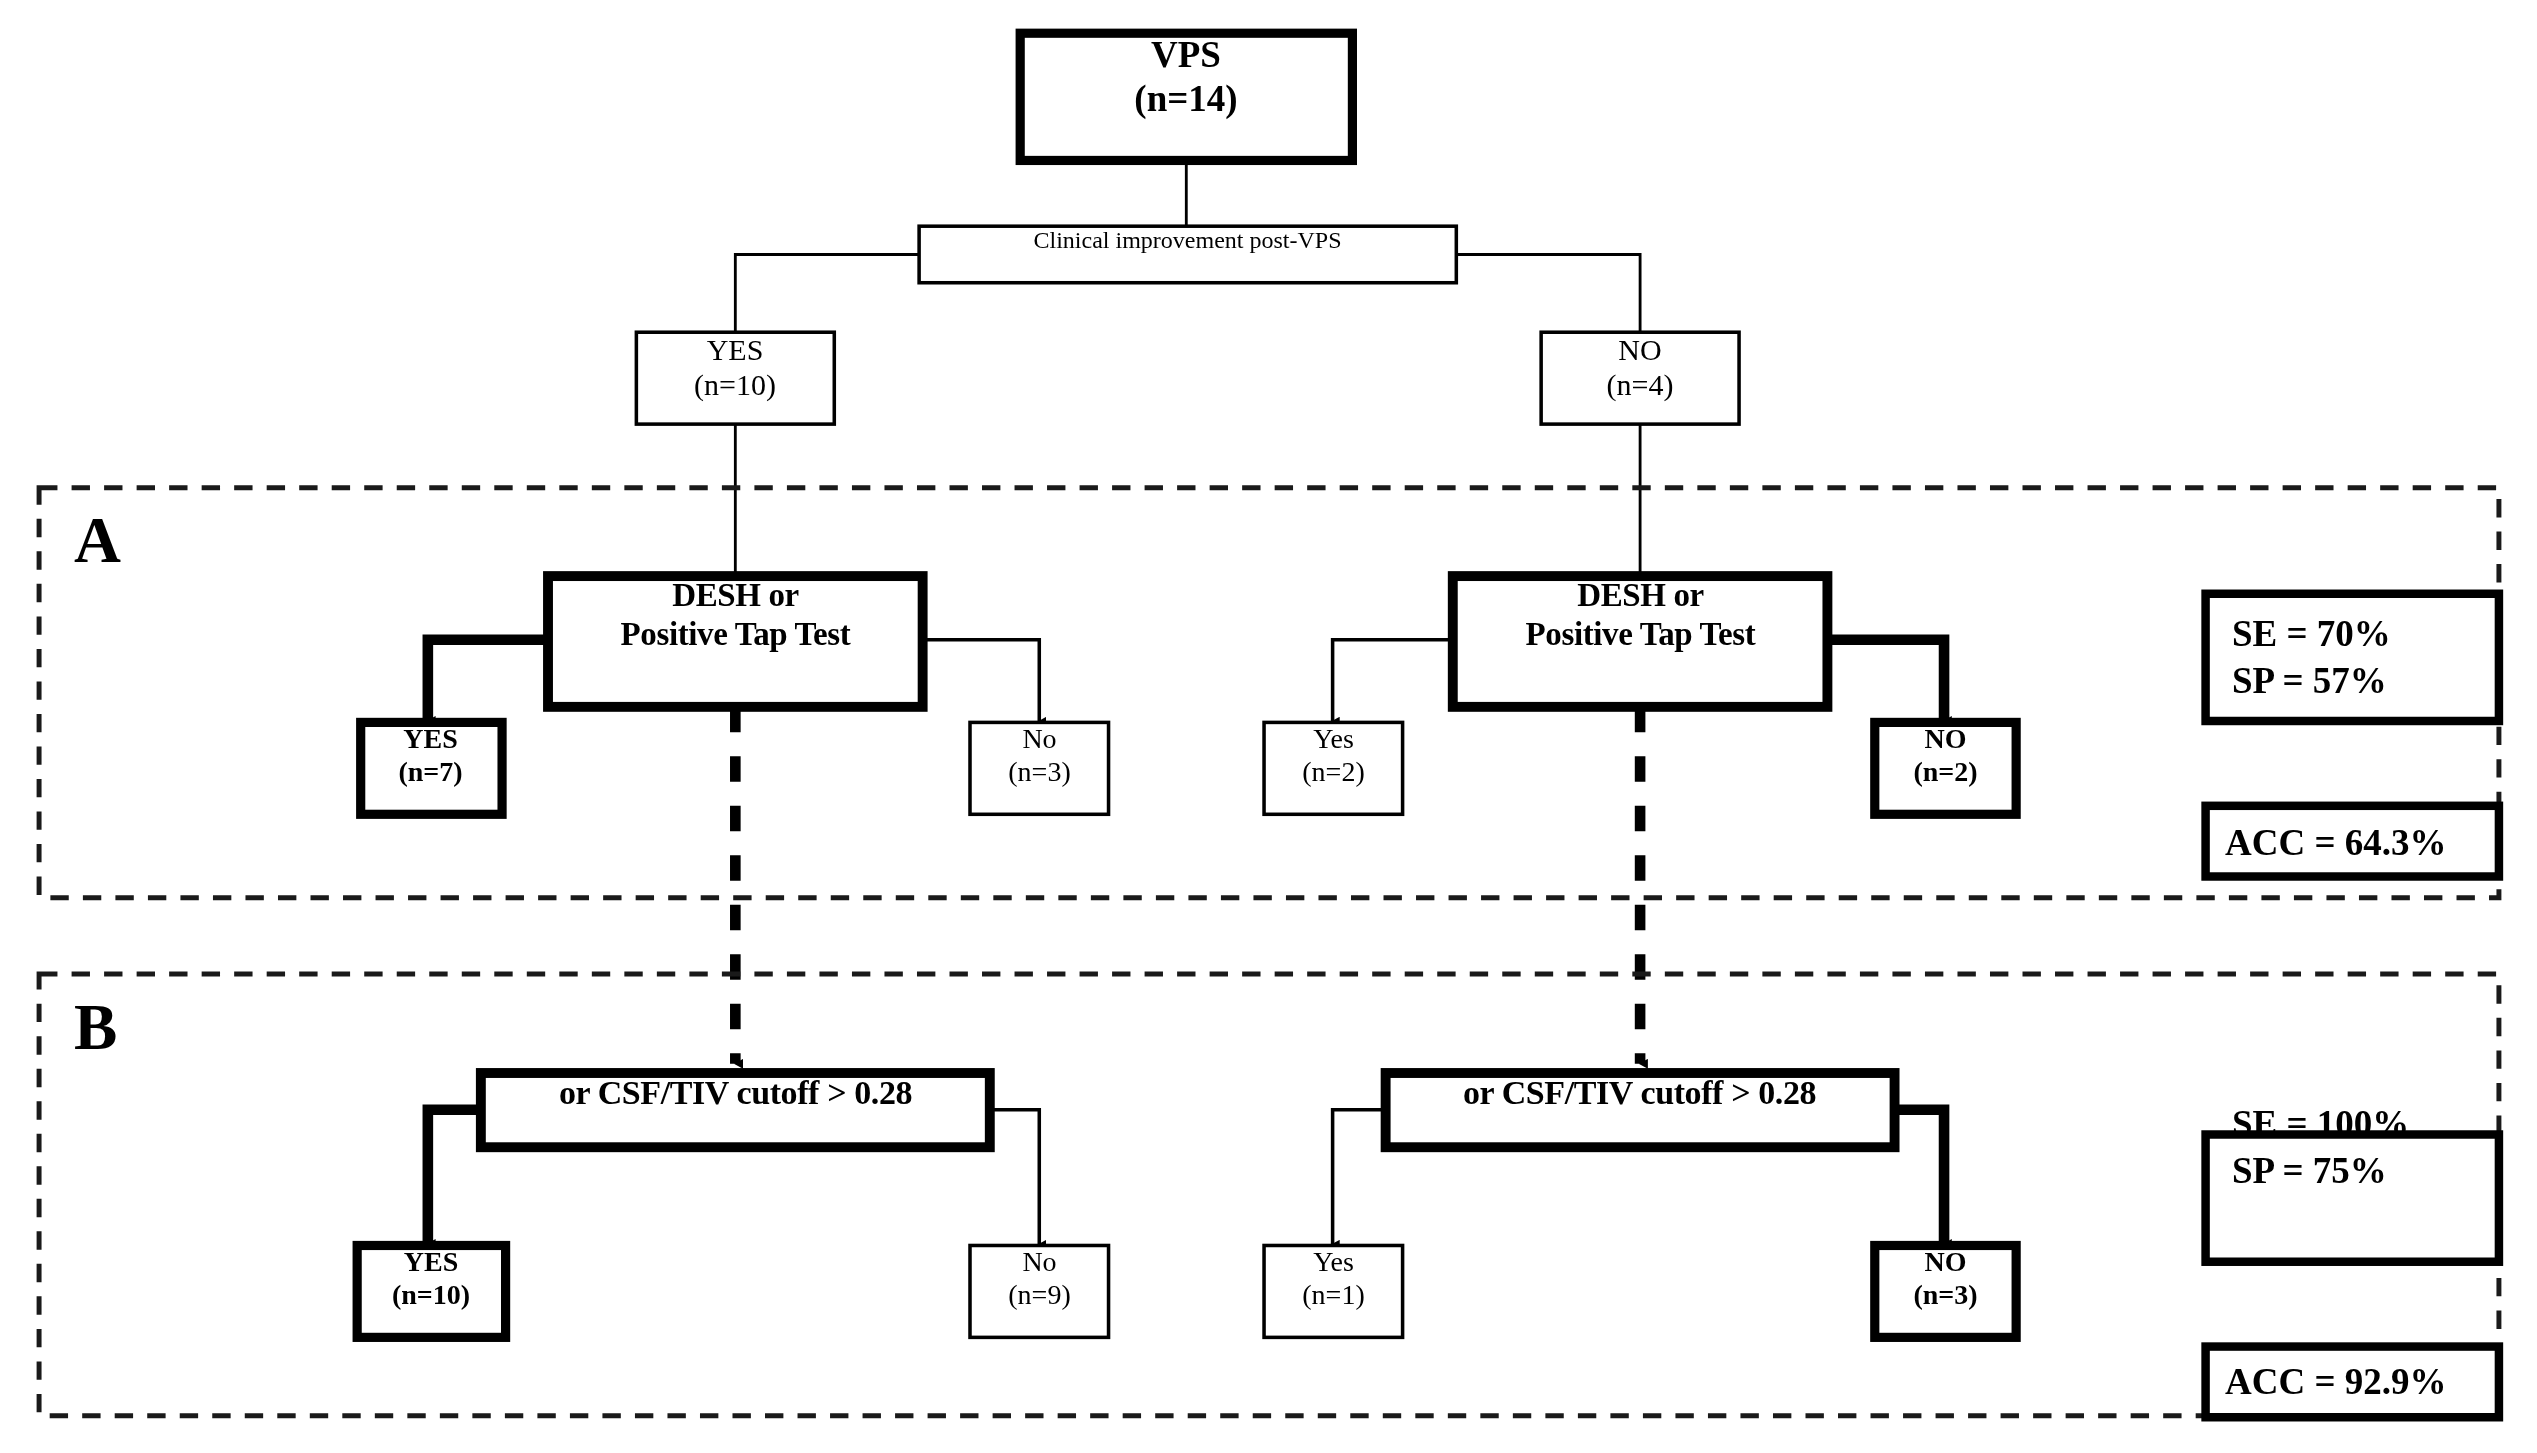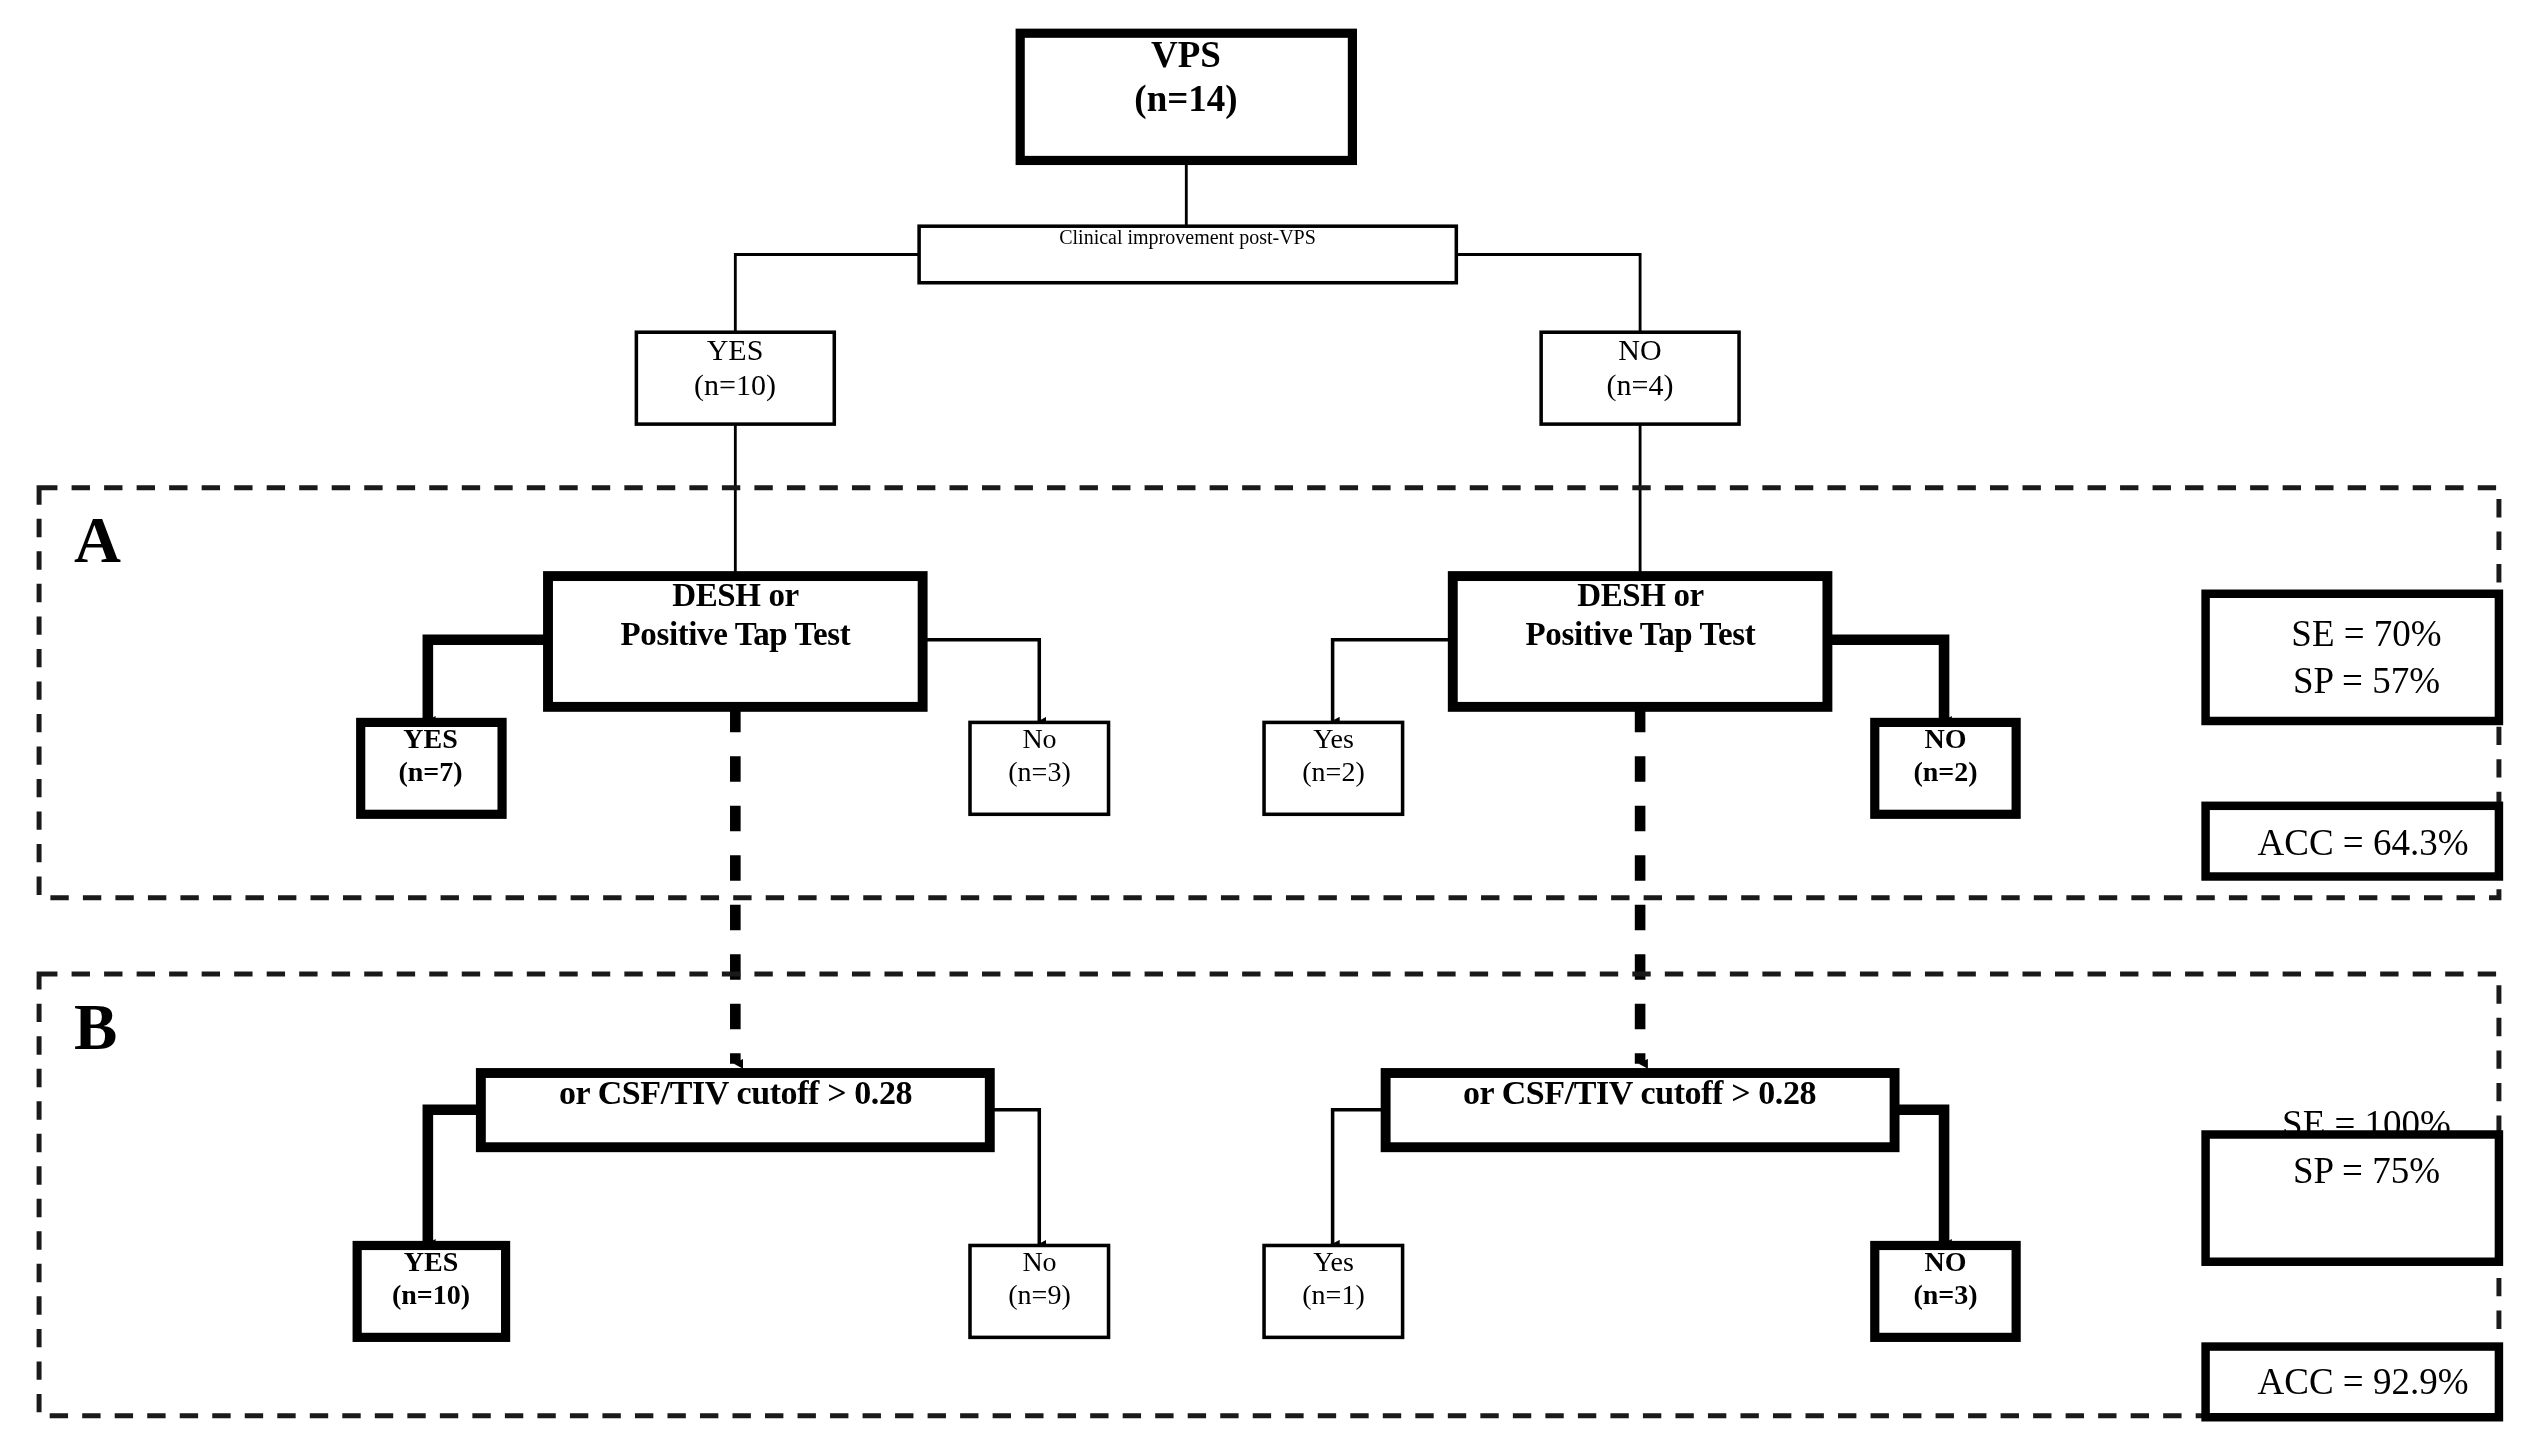--- a/index.html
+++ b/index.html
@@ -38,23 +38,23 @@
   .panel-letter {
     position: absolute;
     font-weight: bold;
     color: #000000;
     line-height: 1;
   }
   .metric-label {
     position: absolute;
     display: flex;
     flex-direction: column;
-    align-items: center;
+    align-items: flex-start;
     justify-content: center;
-    font-weight: normal;
+    font-weight: bold;
     color: #000000;
     line-height: 1.25;
     pointer-events: none;
   }
   .metric-label .ln { display: block; white-space: nowrap; }
   .tight { letter-spacing: -0.4px; }
 </style>
 </head>
 <body>
 
@@ -130,21 +130,21 @@
 
     <rect x="3120" y="1605" width="415" height="180" fill="#fff" stroke="#000" stroke-width="12"></rect>
     <rect x="3120" y="1905" width="415" height="100" fill="#fff" stroke="#000" stroke-width="12"></rect>
   </svg>
 
   <div class="node-label bold" style="left:1020px; top:33px; width:332px; height:127px; font-size:37px;">
     <span class="ln">VPS</span>
     <span class="ln">(n=14)</span>
   </div>
 
-  <div class="node-label" style="left:919px; top:226px; width:537px; height:57px; font-size:20px;">
+  <div class="node-label" style="left:919px; top:226px; width:537px; height:57px; font-size:24px;">
     <span class="ln">Clinical improvement post-VPS</span>
   </div>
 
   <div class="node-label" style="left:636px; top:332px; width:198px; height:92px; font-size:30px;">
     <span class="ln">YES</span>
     <span class="ln">(n=10)</span>
   </div>
   <div class="node-label" style="left:1541px; top:332px; width:198px; height:92px; font-size:30px;">
     <span class="ln">NO</span>
     <span class="ln">(n=4)</span>

